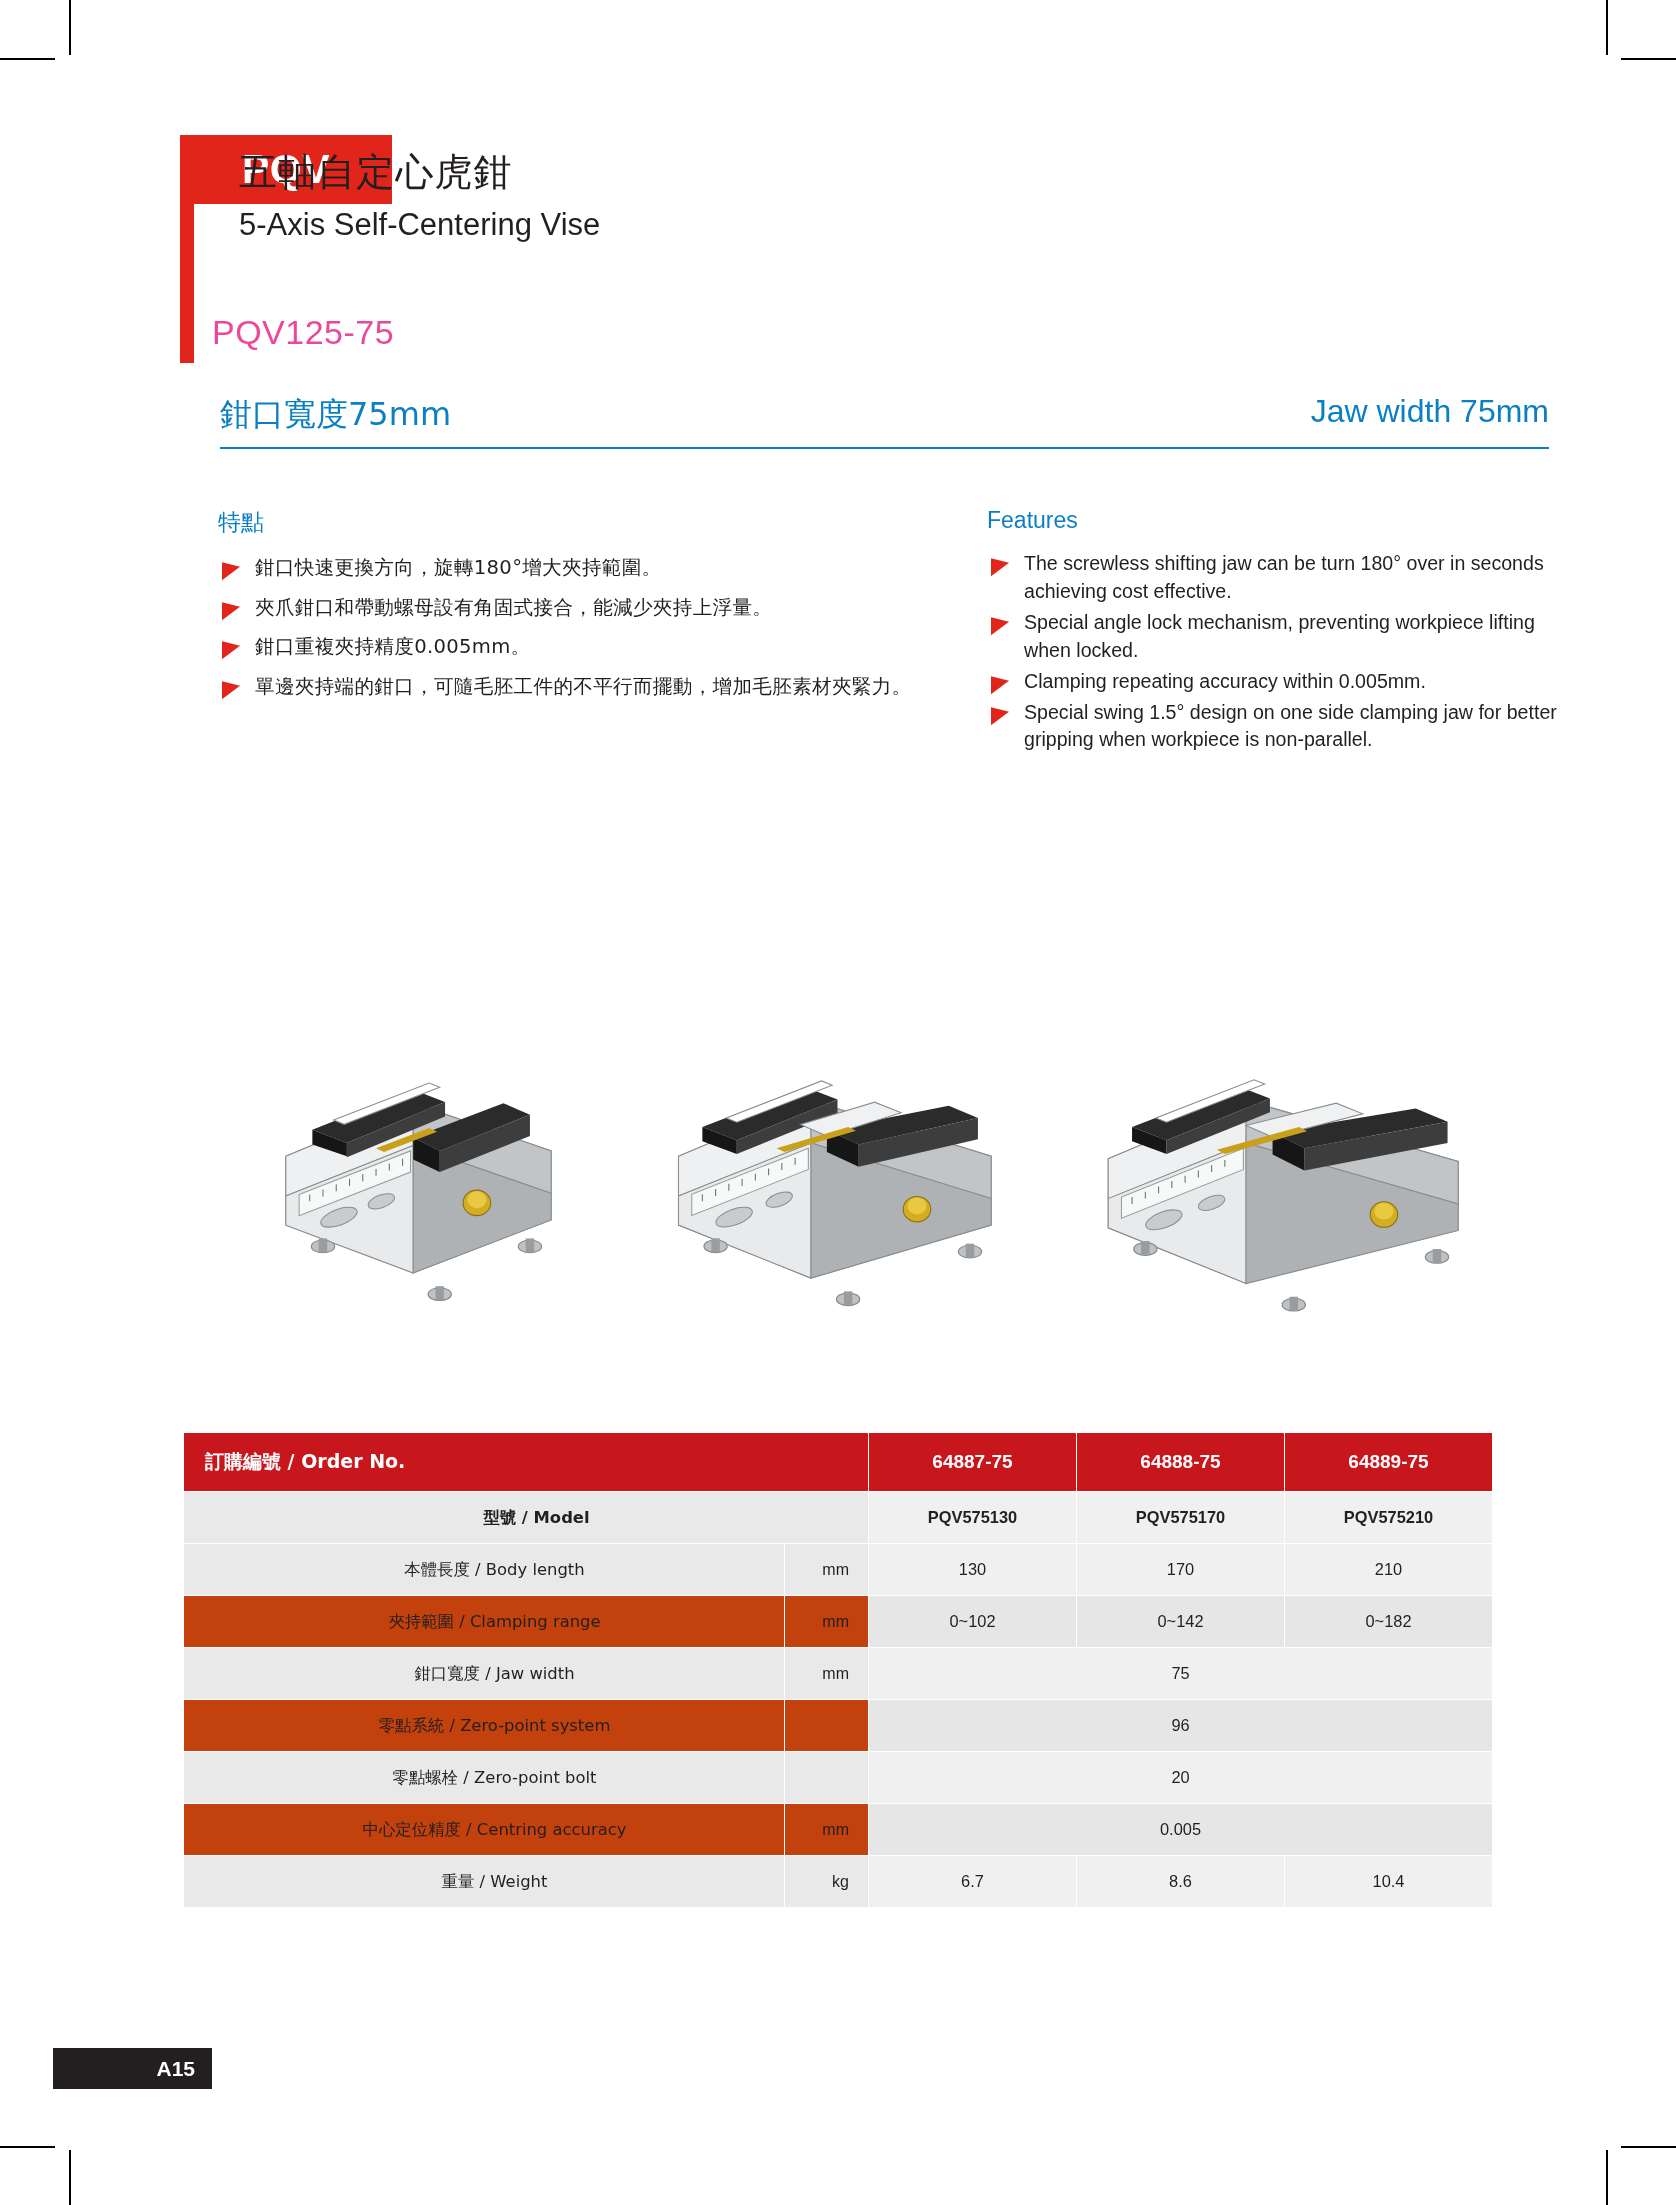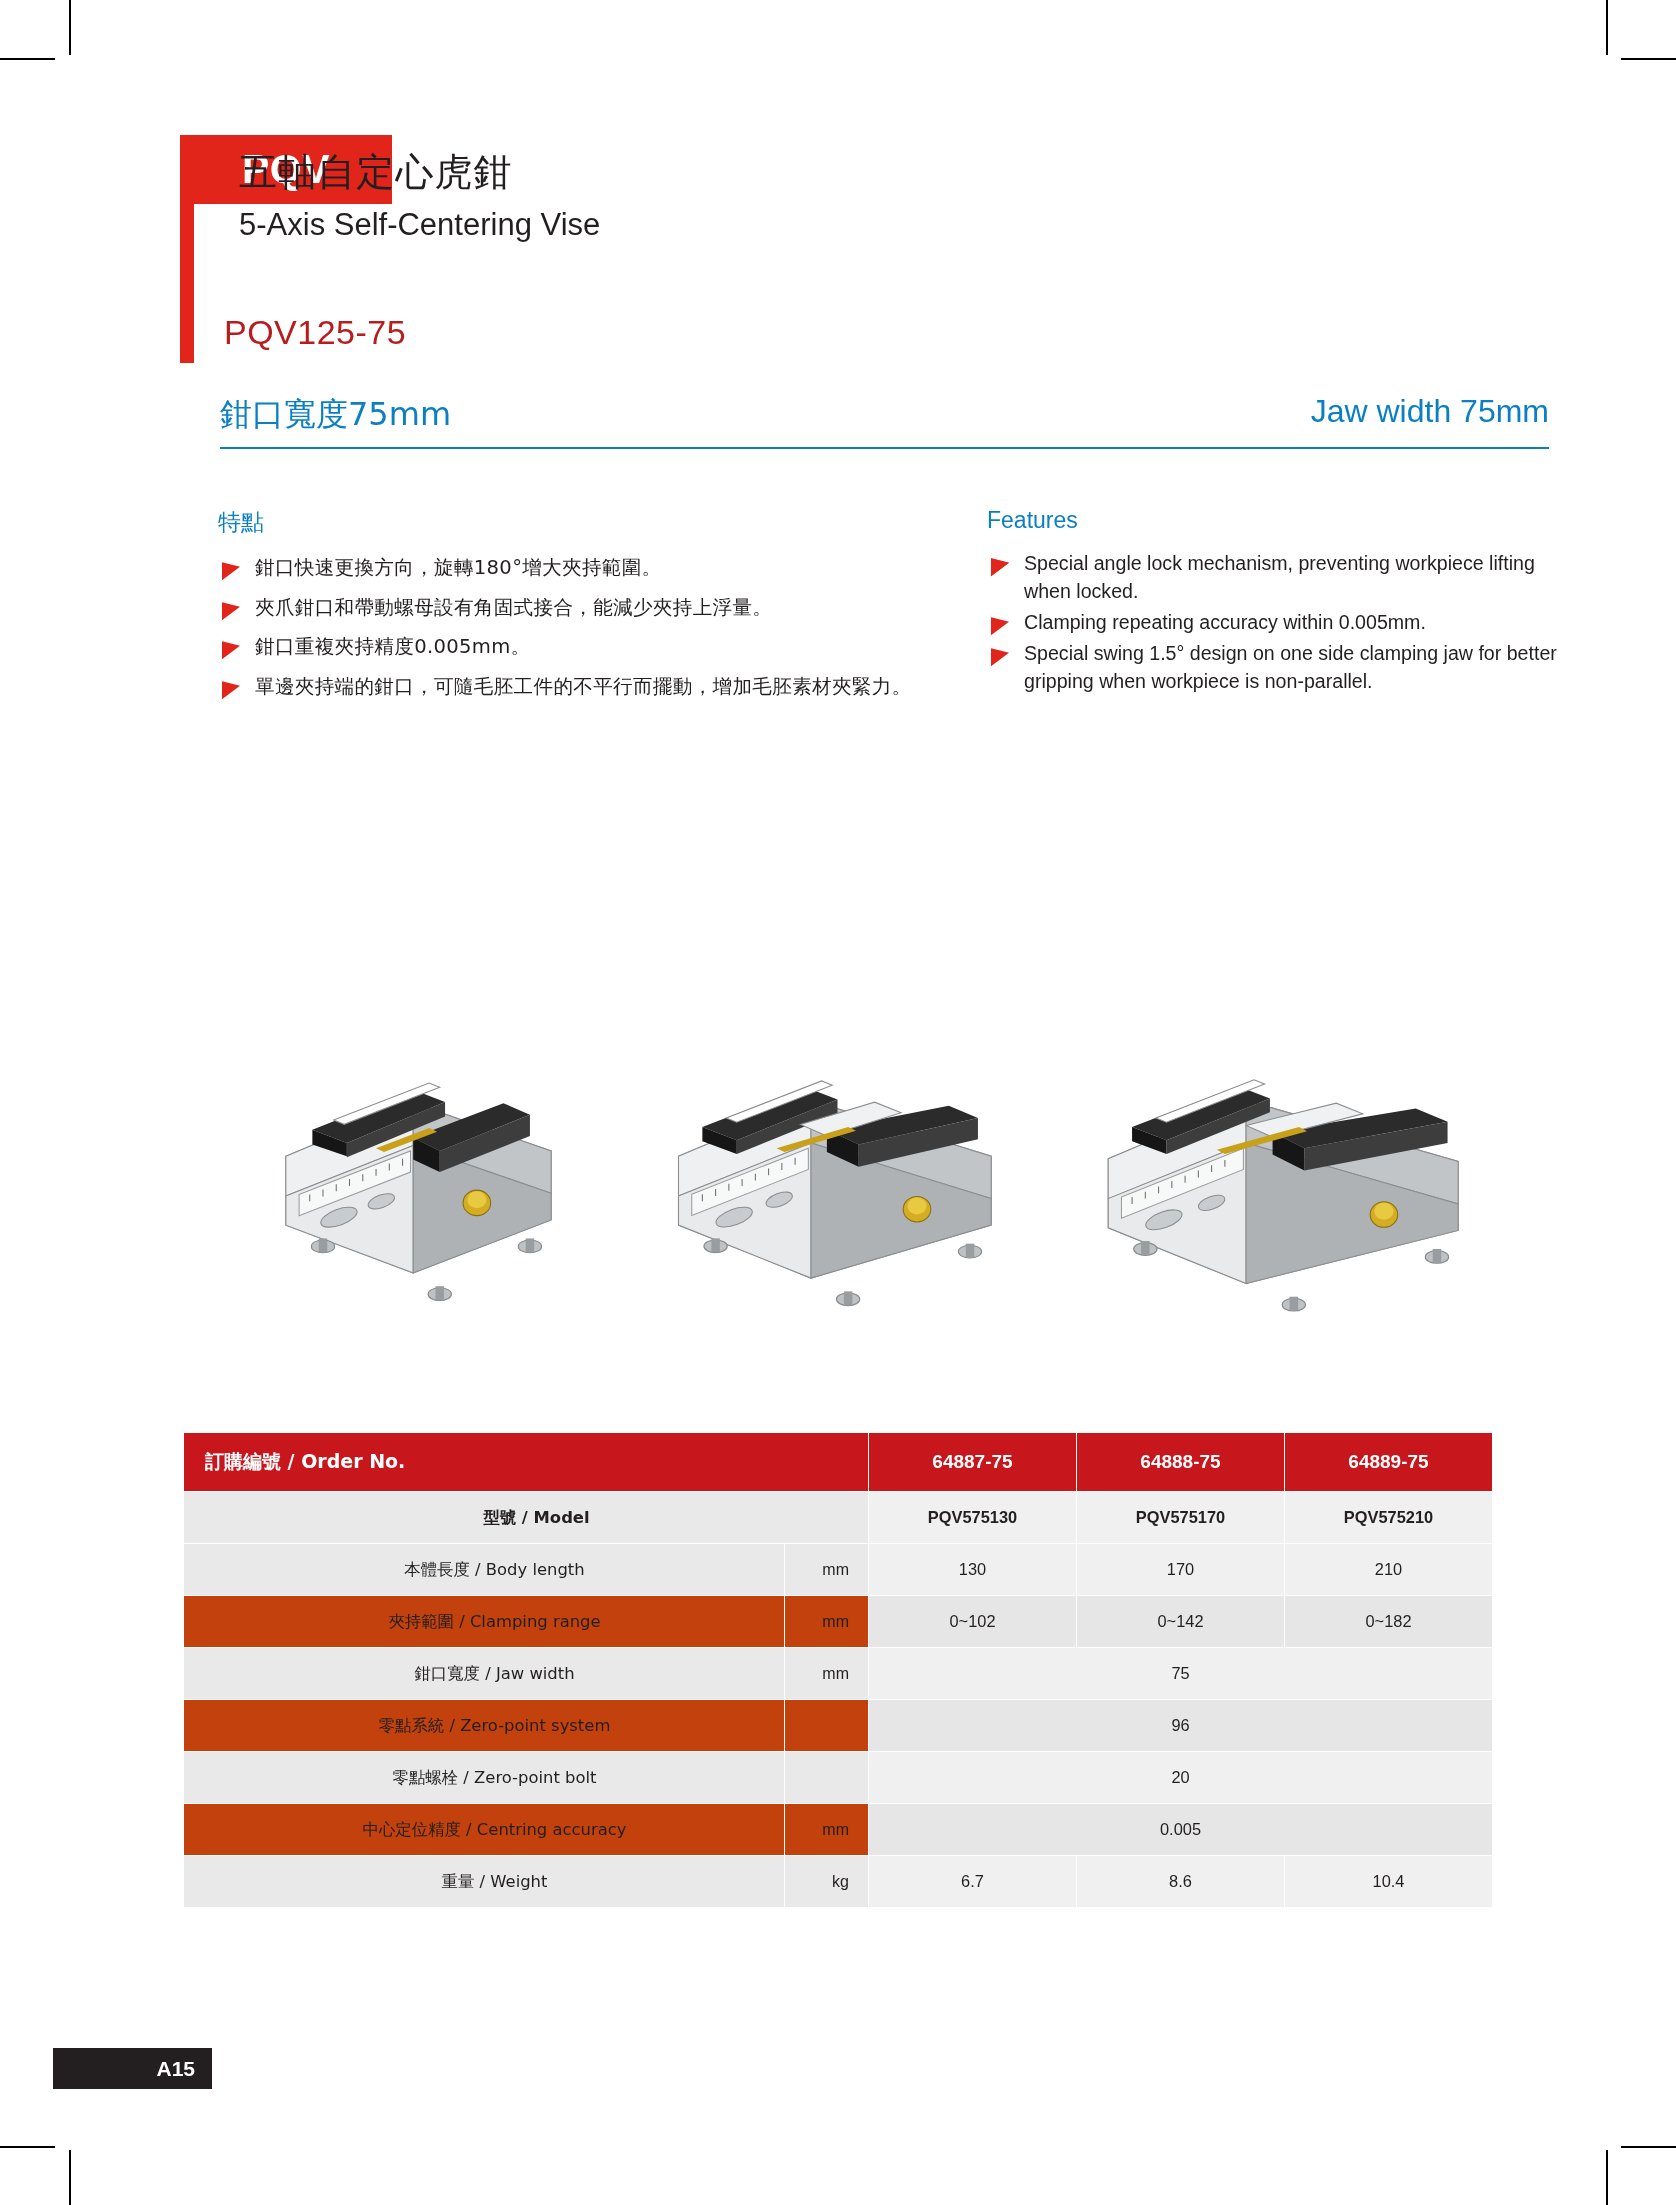--- a/index.html
+++ b/index.html
@@ -76,24 +76,24 @@
   .title-en {
     position: absolute;
     left: 239px;
     top: 207px;
     font-size: 31px;
     color: #231f20;
     font-family: "Liberation Sans", sans-serif;
   }
   .model-no {
     position: absolute;
-    left: 224px;
+    left: 212px;
     top: 313px;
     font-size: 34px;
-    color: #b91c1c;
+    color: #ec4899;
     letter-spacing: 0.5px;
   }
   .jaw-zh {
     position: absolute;
     left: 220px;
     top: 393px;
     font-size: 32px;
     color: #0b7fc4;
     font-family: "DejaVu Sans", sans-serif;
   }
@@ -300,20 +300,21 @@
     <div class="feat-item zh">
       <span class="bullet-arrow"></span>
       <span>單邊夾持端的鉗口，可隨毛胚工件的不平行而擺動，增加毛胚素材夾緊力。</span>
     </div>
   </div>
 
   <div class="features-en">
     <div class="feat-title en">Features</div>
     <div class="feat-item en">
       <span class="bullet-arrow"></span>
+      <span>The screwless shifting jaw can be turn 180° over in seconds achieving cost effective.</span>
     </div>
     <div class="feat-item en">
       <span class="bullet-arrow"></span>
       <span>Special angle lock mechanism, preventing workpiece lifting when locked.</span>
     </div>
     <div class="feat-item en">
       <span class="bullet-arrow"></span>
       <span>Clamping repeating accuracy within 0.005mm.</span>
     </div>
     <div class="feat-item en">

